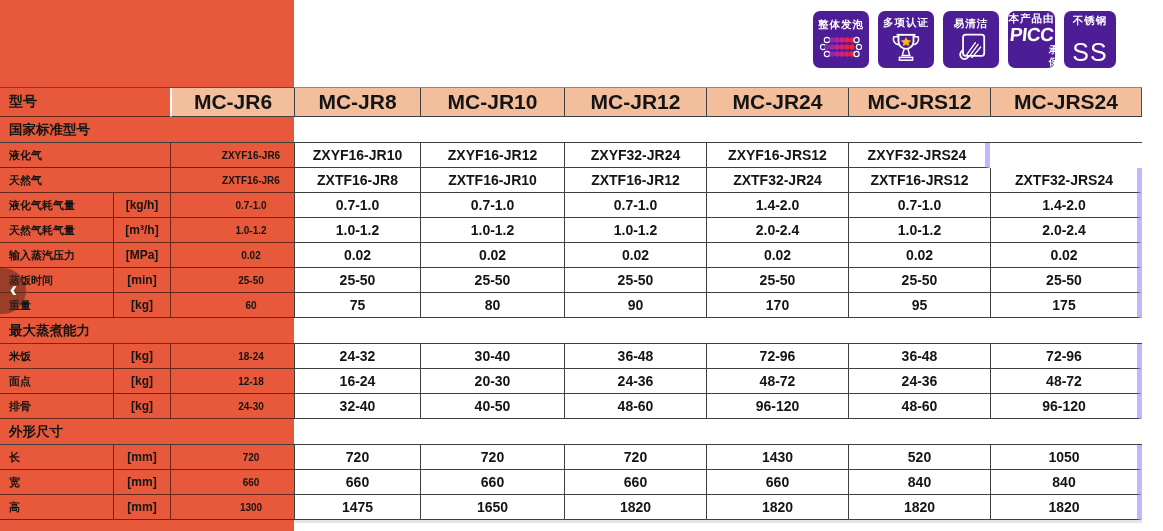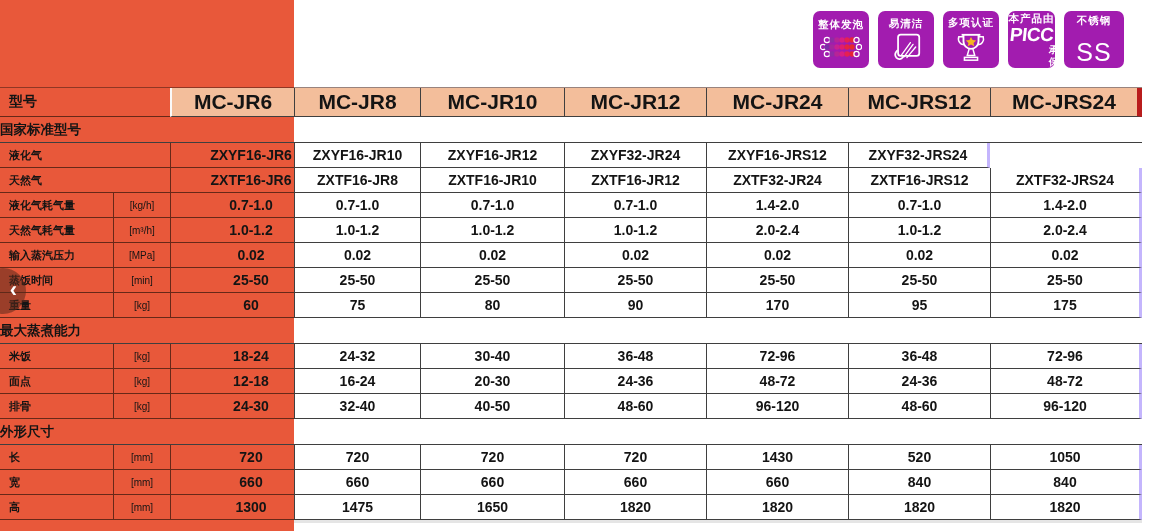--- a/index.html
+++ b/index.html
@@ -9,51 +9,51 @@
   .orange-block { position:absolute; left:0; top:0; width:294px; height:531px; background:#E8583A; }
 
   
   .carousel-prev { position:absolute; left:-20px; top:268px; width:46px; height:46px;
     border-radius:50%; background:rgba(90,42,28,0.55); cursor:pointer; z-index:5; }
   .carousel-prev span { position:absolute; right:9px; top:50%; transform:translateY(-54%);
     color:#fff; font-size:22px; font-weight:700; line-height:1; }
 
   
   .badges { position:absolute; left:813px; top:11px; display:flex; gap:9px; z-index:3; }
-  .badge { background:#a21caf; border-radius:7px; height:57px; color:#fff;
+  .badge { background:#4c1d95; border-radius:7px; height:57px; color:#fff;
     display:flex; flex-direction:column; align-items:center; justify-content:center; padding:3px 2px; }
   .badge .blabel { font-size:10.5px; font-weight:700; letter-spacing:1px; line-height:1.25; white-space:nowrap; }
   .badge .bline2-big { font-size:19px; font-weight:700; line-height:1; transform:skewX(-6deg); letter-spacing:-0.5px; }
   .badge .bline2-ss { font-size:25px; font-weight:400; line-height:1; letter-spacing:1px;margin-top:12px; }
   .badge .bline3 { font-size:9.5px; font-weight:700; letter-spacing:2px; line-height:1.2;margin-left:46px; }
   .b-icon { display:flex; align-items:center; justify-content:center; margin-top:2px; }
 
   
   .spec-table { position:absolute; left:0; top:87px; width:1142px; color:#141414; z-index:2; }
   .trow { display:grid; grid-template-columns:113px 57px 124px 126px 144px 142px 142px 142px 152px; }
   .r-header { height:30px; border-top:1px solid rgba(70,30,18,0.55); }
-  .r-band { display:flex; align-items:center; height:26px; 
+  .r-band { display:flex; align-items:center; height:26px; padding-left:9px;
     border-bottom:1px solid #3f3f3f; }
   .r-data { height:25px; }
   .cell { display:flex; align-items:center; justify-content:center; height:100%; overflow:hidden; }
   .label-cell { justify-content:flex-start; padding-left:9px; font-weight:700; font-size:11px;
     border-bottom:1px solid rgba(60,24,14,0.75); }
   .header-label { font-size:14px; }
   .band-label { font-weight:700; font-size:13.5px; }
-  .unit-cell { font-size:10px; font-weight:400;
+  .unit-cell { font-size:12px; font-weight:700;
     border-left:1px solid rgba(60,24,14,0.75); border-bottom:1px solid rgba(60,24,14,0.75); }
   .model-cell { background:#F3BE9B; font-weight:700; font-size:21px;
     border-left:1px solid #3f3f3f; border-bottom:1px solid #3f3f3f; }
-  .model-cell:last-child { border-right:5px solid #b91c1c; }
+  .model-cell:last-child { border-right:1px solid #b91c1c; }
   .model-first { border-left:2px solid #fafafa; }
-  .v-orange { font-weight:700; font-size:14px;
+  .v-orange { font-weight:700; font-size:10px;
     border-left:1px solid rgba(60,24,14,0.75); border-bottom:1px solid rgba(60,24,14,0.75);padding-left:37px; }
   .v-white { background:#ffffff; font-weight:700; font-size:14px;
     border-left:1px solid #3f3f3f; border-bottom:1px solid #3f3f3f; }
-  .v-white:last-child { border-right:3px solid #c4b5fd; }
+  .v-white:last-child { border-right:5px solid #c4b5fd; }
 
   .table-shadow { position:absolute; left:294px; top:520px; width:848px; height:3px;
     background:rgba(0,0,0,0.10); }
 </style>
 </head>
 <body>
 
 <div class="canvas">
 
   <div class="orange-block"></div>
@@ -92,56 +92,56 @@
                 <circle cx="32" cy="21" r="2.7" fill="#e72536"></circle>
               <circle cx="36.5" cy="7" r="2.6" fill="none" stroke="#fff"></circle>
                 <circle cx="36.5" cy="21" r="2.6" fill="none" stroke="#fff"></circle>
             </g>
           </g>
         </svg>
       </div>
     </div>
 
     <div class="badge" style="width:56px">
+      <div class="blabel">多项认证</div>
+      <div class="b-icon">
+        <svg width="34" height="31" viewBox="0 0 36 33">
+          <line x1="8" y1="3" x2="28" y2="3" stroke="#fff" stroke-width="2"></line>
+          <path d="M10 3 v7 a8 8 0 0 0 16 0 v-7" fill="none" stroke="#fff" stroke-width="2"></path>
+          <path d="M10 5 h-5 a5 6 0 0 0 6 8" fill="none" stroke="#fff" stroke-width="1.6"></path>
+          <path d="M26 5 h5 a5 6 0 0 1 -6 8" fill="none" stroke="#fff" stroke-width="1.6"></path>
+          <path d="M16 18 l-2 7 h8 l-2 -7" fill="none" stroke="#fff" stroke-width="1.6"></path>
+          <rect x="11" y="27" width="14" height="3" fill="none" stroke="#fff" stroke-width="1.6"></rect>
+          <polygon points="18,5.2 19.7,8.6 23.5,9 20.7,11.6 21.5,15.3 18,13.3 14.5,15.3 15.3,11.6 12.5,9 16.3,8.6" fill="#F5B51F"></polygon>
+        </svg>
+      </div>
+    </div>
+
+    <div class="badge" style="width:56px">
       <div class="blabel">易清洁</div>
       <div class="b-icon">
         <svg width="32" height="30" viewBox="0 0 36 34">
           <rect x="9" y="3" width="24" height="24" rx="3" fill="none" stroke="#fff" stroke-width="2"></rect>
           <g stroke="#fff" stroke-width="1.5" stroke-linecap="round">
             <line x1="13" y1="26" x2="23" y2="12"></line>
             <line x1="16" y1="28" x2="26" y2="14"></line>
             <line x1="19" y1="29" x2="29" y2="17"></line>
           </g>
           <path d="M8 21 q-4 4 -1 8 q4 4 8 -1" fill="none" stroke="#fff" stroke-width="2" stroke-linecap="round"></path>
         </svg>
       </div>
     </div>
 
-    <div class="badge" style="width:56px">
-      <div class="blabel">多项认证</div>
-      <div class="b-icon">
-        <svg width="34" height="31" viewBox="0 0 36 33">
-          <line x1="8" y1="3" x2="28" y2="3" stroke="#fff" stroke-width="2"></line>
-          <path d="M10 3 v7 a8 8 0 0 0 16 0 v-7" fill="none" stroke="#fff" stroke-width="2"></path>
-          <path d="M10 5 h-5 a5 6 0 0 0 6 8" fill="none" stroke="#fff" stroke-width="1.6"></path>
-          <path d="M26 5 h5 a5 6 0 0 1 -6 8" fill="none" stroke="#fff" stroke-width="1.6"></path>
-          <path d="M16 18 l-2 7 h8 l-2 -7" fill="none" stroke="#fff" stroke-width="1.6"></path>
-          <rect x="11" y="27" width="14" height="3" fill="none" stroke="#fff" stroke-width="1.6"></rect>
-          <polygon points="18,5.2 19.7,8.6 23.5,9 20.7,11.6 21.5,15.3 18,13.3 14.5,15.3 15.3,11.6 12.5,9 16.3,8.6" fill="#F5B51F"></polygon>
-        </svg>
-      </div>
-    </div>
-
     <div class="badge" style="width:47px">
       <div class="blabel">本产品由</div>
       <div class="bline2-big">PICC</div>
       <div class="bline3">承保</div>
     </div>
 
-    <div class="badge" style="width:60px">
+    <div class="badge" style="width:52px">
       <div class="blabel">不锈钢</div>
       <div class="bline2-ss">SS</div>
     </div>
 
   </div>
 
   <div class="spec-table">
       <div class="trow r-header">
         <div class="cell label-cell header-label" style="grid-column: 1 / 3;">型号</div>
         <div class="cell model-cell model-first">MC-JR6</div>

